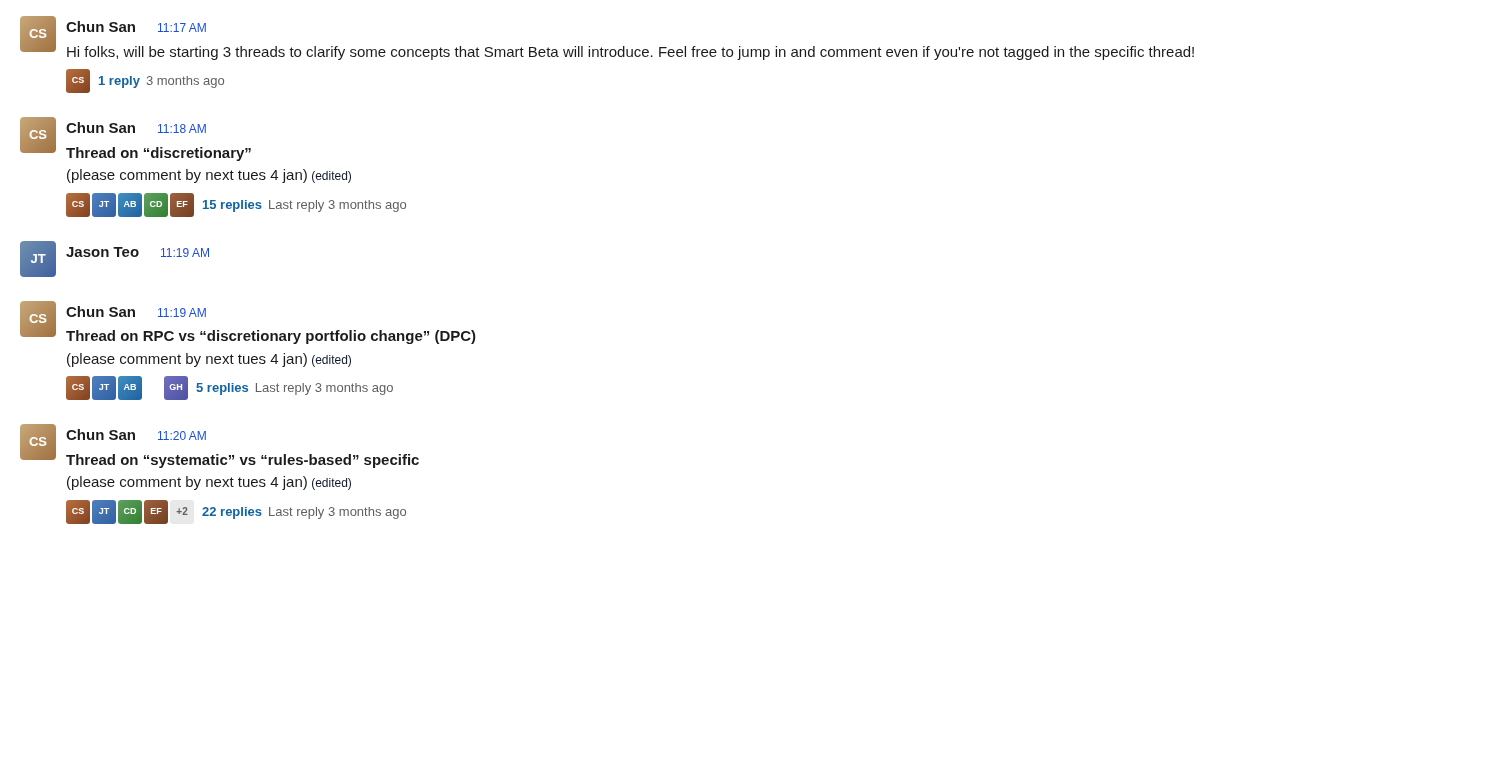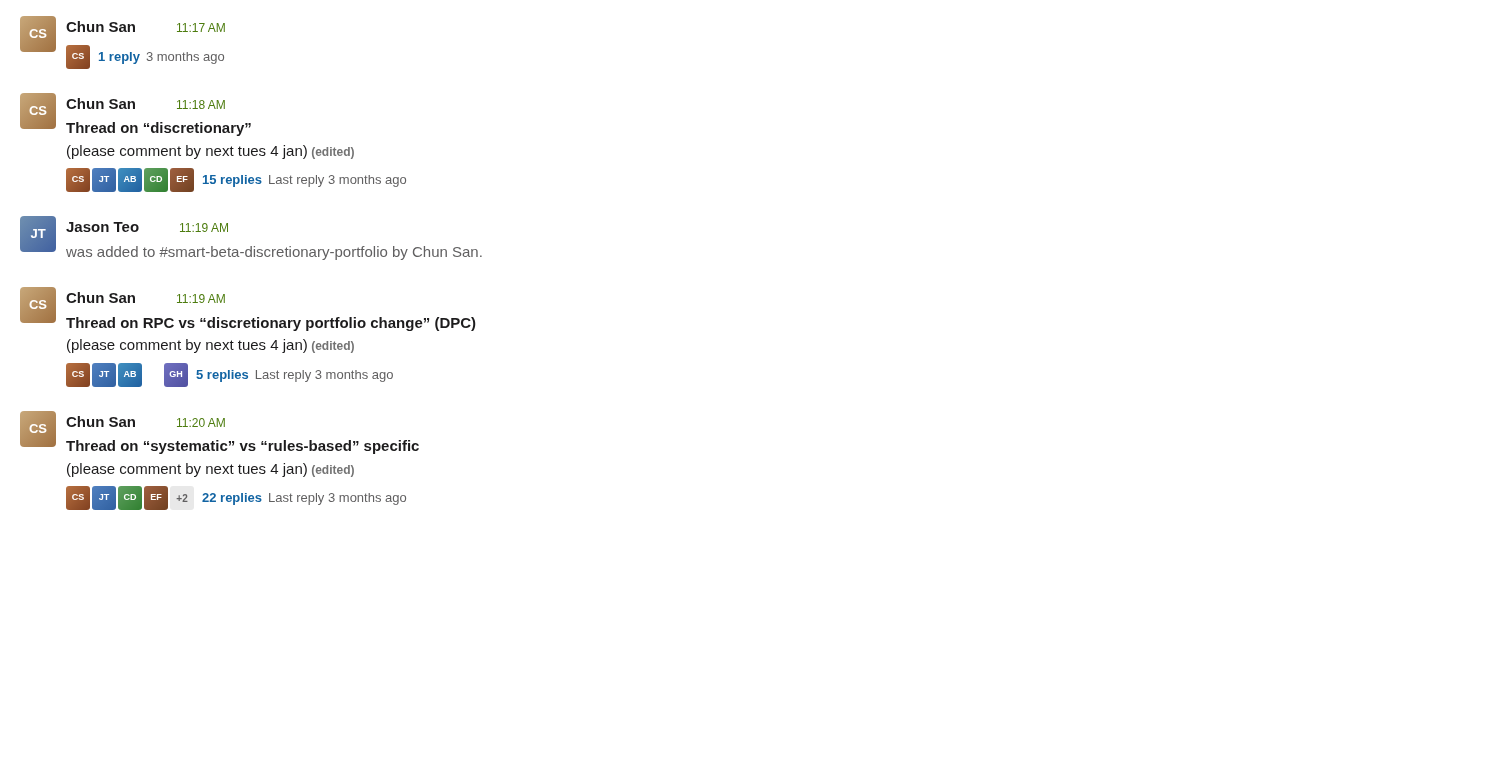--- a/index.html
+++ b/index.html
@@ -49,35 +49,34 @@
       gap: 21px;
       margin-bottom: 2px;
     }
     .username {
       font-weight: 700;
       font-size: 15px;
       color: #1d1c1d;
     }
     .timestamp {
       font-size: 12px;
-      color: #4d7c0f;
-      margin-left: 19px;
+      color: #1d4ed8;
     }
     .message-text {
       font-size: 15px;
       color: #1d1c1d;
       line-height: 1.5;
     }
     .message-text .bold {
       font-weight: 700;
     }
     .message-text .edited {
       font-size: 12px;
-      color: #737373;
-      font-weight: 700;
+      color: #0f172a;
+      font-weight: 400;
     }
     .thread-replies {
       display: flex;
       align-items: center;
       margin-top: 6px;
       gap: 6px;
     }
     .reply-avatars {
       display: flex;
       align-items: center;
@@ -138,20 +137,21 @@
 <body>
 
 <div class="messages-container">
 <div class="message-group">
       <div class="avatar avatar-placeholder-chun">CS</div>
       <div class="message-content">
         <div class="message-header">
           <span class="username">Chun San</span>
           <span class="timestamp">11:17 AM</span>
         </div>
+        <div class="message-text"><span>Hi folks, will be starting 3 threads to clarify some concepts that Smart Beta will introduce. Feel free to jump in and comment even if you're not tagged in the specific thread!</span></div>
         <div class="thread-replies">
           <div class="reply-avatars">
             <div class="reply-avatar av1">CS</div>
           </div>
           <span class="reply-count">1 reply</span>
           <span class="reply-time">3 months ago</span>
         </div>
       </div>
     </div>
     <div class="message-group">
@@ -175,21 +175,20 @@
         </div>
       </div>
     </div>
     <div class="message-group">
       <div class="avatar avatar-placeholder-jason">JT</div>
       <div class="message-content">
         <div class="message-header">
           <span class="username">Jason Teo</span>
           <span class="timestamp">11:19 AM</span>
         </div>
-        <div class="message-text"><span class="system-message">was added to #smart-beta-discretionary-portfolio by Chun San.</span></div>
       </div>
     </div>
     <div class="message-group">
       <div class="avatar avatar-placeholder-chun">CS</div>
       <div class="message-content">
         <div class="message-header">
           <span class="username">Chun San</span>
           <span class="timestamp">11:19 AM</span>
         </div>
         <div class="message-text"><span class="bold">Thread on RPC vs “discretionary portfolio change” (DPC)</span><br><span>(please comment by next tues 4 jan)</span><span class="edited"> (edited)</span></div>

